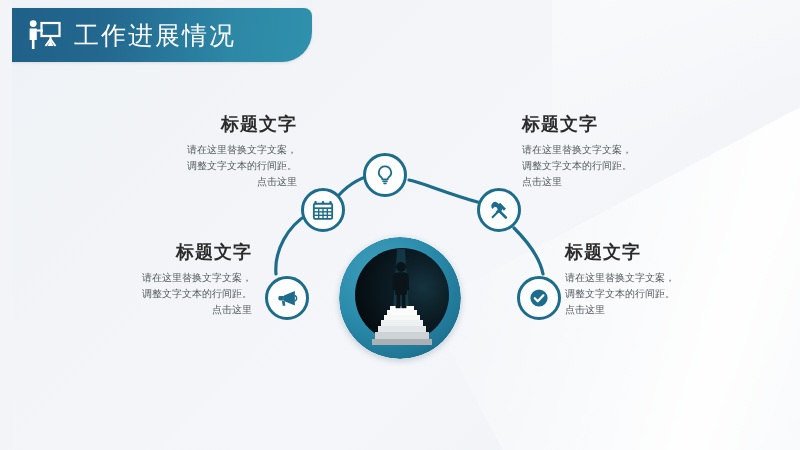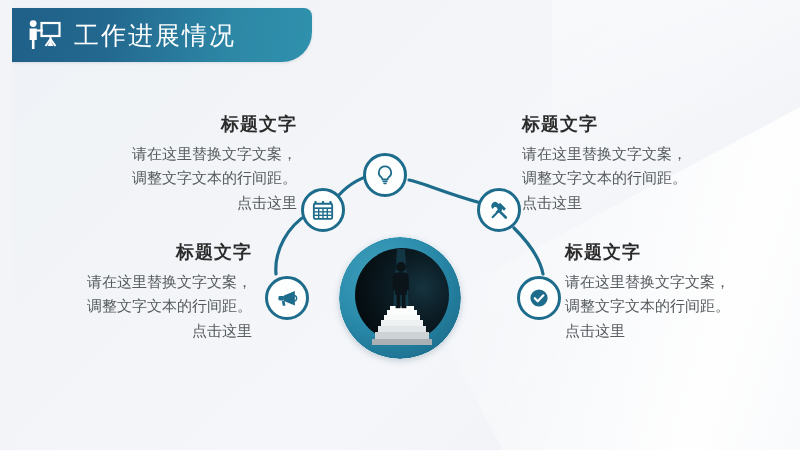--- a/index.html
+++ b/index.html
@@ -123,21 +123,21 @@
   }
   .tb-title {
     font-size: 18px;
     font-weight: 700;
     color: #2b2b2b;
     letter-spacing: 1px;
     margin-bottom: 6px;
     font-family: "DejaVu Sans", "Liberation Sans", sans-serif;
   }
   .tb-body {
-    font-size: 15px;
+    font-size: 10px;
     line-height: 1.62;
     color: #555a5e;
     font-family: Liberation Serif, serif;
   }
   .tb-body div { white-space: nowrap; }
 
   .align-right { text-align: right; }
   .align-left  { text-align: left; }
 
   #tb-top-left     { left: 55px;  top: 112px; }

